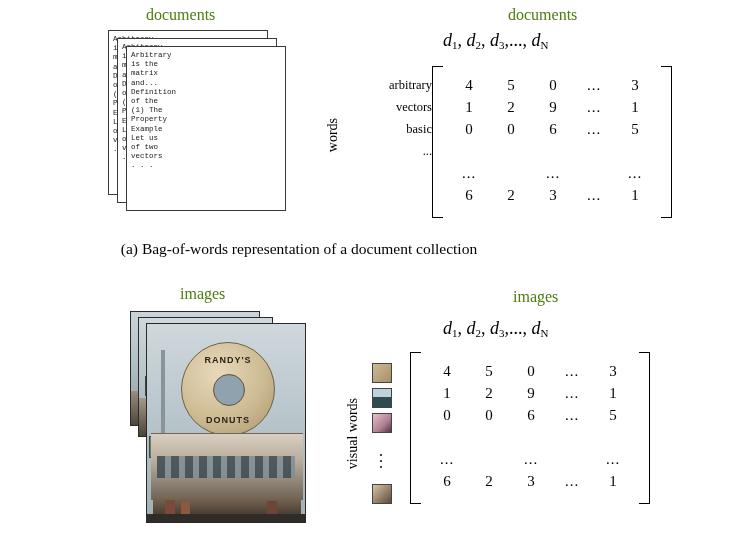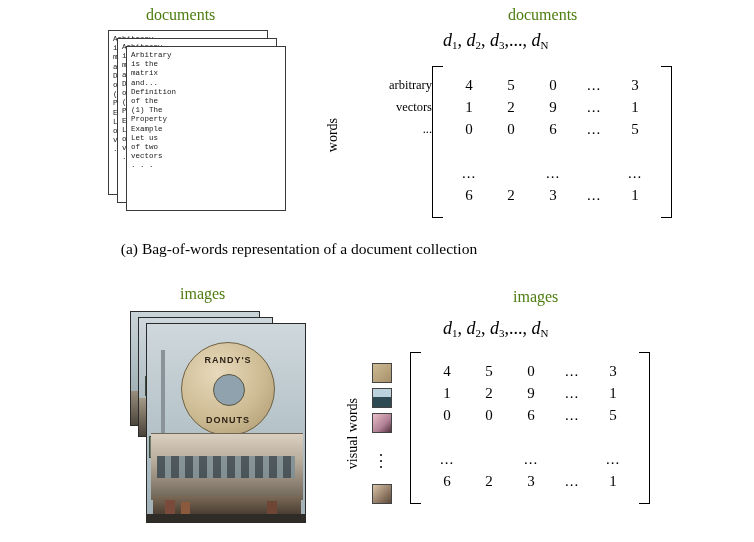--- a/index.html
+++ b/index.html
@@ -305,20 +305,21 @@
 
 <div class="dheader" style="left:443px; top:30px;">
   <span><span>d</span><sub>1</sub></span><span class="plain">,&nbsp;</span><span><span>d</span><sub>2</sub></span><span class="plain">,&nbsp;</span><span><span>d</span><sub>3</sub></span><span class="plain">,...,&nbsp;</span><span><span>d</span><sub>N</sub></span>
 </div>
 
 <div class="abs vert-label" style="left:325px; top:118px;">words</div>
 
 <div class="row-labels" style="left:348px; top:74px; width:84px;">
   <div style="height:22px; line-height:22px;">arbitrary</div>
   <div style="height:22px; line-height:22px;">vectors</div>
+  <div style="height:22px; line-height:22px;">basic</div>
   <div style="height:22px; line-height:22px;">...</div>
   <div style="height:22px; line-height:22px;"></div>
 </div>
 
 <div class="matrix-wrap" style="left:432px; top:66px; width:240px; height:152px;">
   <div class="bracket left"></div>
   <div class="bracket right"></div>
   <table class="matrix" style="margin-top:8px;">
     <tbody>
         <tr>

